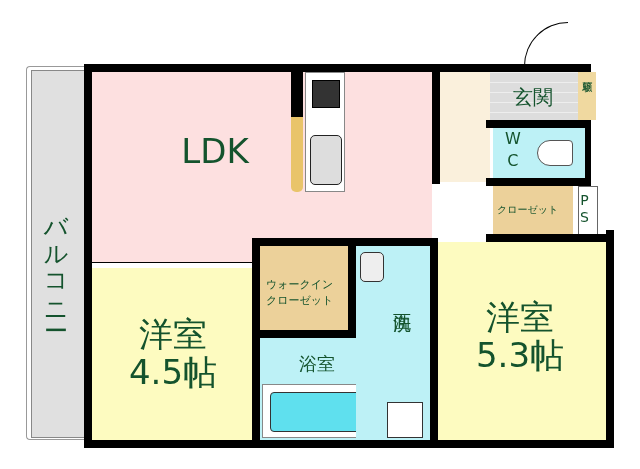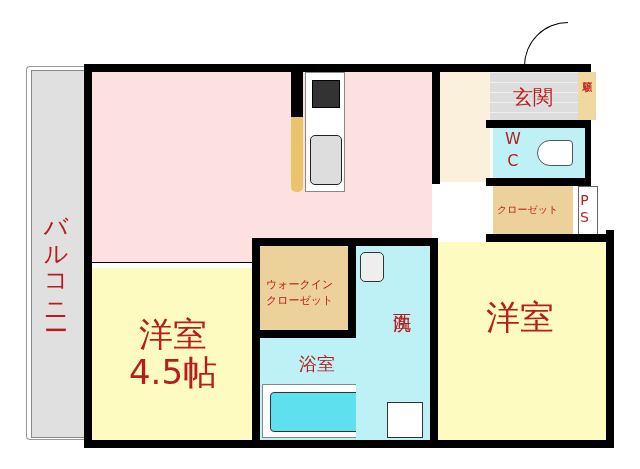--- a/index.html
+++ b/index.html
@@ -1,38 +1,39 @@
 <!DOCTYPE html>
 <html><head>
 <meta charset="utf-8">
 <style>
   html,body{margin:0;padding:0;background:#fff;}
   body{width:640px;height:469px;position:relative;overflow:hidden;font-family:"DejaVu Sans","Liberation Sans",sans-serif;}
   .abs{position:absolute;box-sizing:border-box;}
   .wall{position:absolute;background:#000;}
   .room{position:absolute;}
-  .lbl{position:absolute;color:#b91c1c;text-align:center;white-space:nowrap;}
+  .lbl{position:absolute;color:#14532d;text-align:center;white-space:nowrap;}
   .big{font-size:34px;line-height:38px;}
   .vert{writing-mode:vertical-rl;}
 </style>
 </head>
 <body>
 
 <div class="abs" style="left:26px;top:66px;width:64px;height:374px;border:1px solid #999;border-right:none;border-radius:4px 0 0 4px;background:#fff;"></div>
 <div class="room" style="left:31px;top:70px;width:57px;height:366px;background:#e0e0e0;border:1px solid #888;"></div>
 <div class="lbl vert" style="left:40px;top:200px;font-size:24px;letter-spacing:2px;">バルコニー</div>
 
 <div class="wall" style="left:84px;top:64px;width:507px;height:8px;"></div>
 <div class="wall" style="left:84px;top:64px;width:8px;height:384px;"></div>
 <div class="wall" style="left:84px;top:440px;width:530px;height:8px;"></div>
 <div class="wall" style="left:606px;top:230px;width:8px;height:218px;"></div>
 <div class="wall" style="left:583px;top:64px;width:8px;height:176px;"></div>
 
 <div class="room" style="left:92px;top:72px;width:340px;height:190px;background:#fde0e0;"></div>
 <div class="lbl big" style="left:145px;top:132px;width:140px;">
+  <div>LDK</div>
 </div>
 
 <div class="abs" style="left:291px;top:72px;width:12px;height:45px;background:#000;"></div>
 <div class="abs" style="left:291px;top:117px;width:12px;height:75px;background:#e9c46a;border-radius:0 0 5px 5px;"></div>
 <div class="abs" style="left:305px;top:72px;width:40px;height:120px;background:#fff;border:1px solid #888;"></div>
 <div class="abs" style="left:312px;top:80px;width:28px;height:28px;background:#333;border:1px solid #000;"></div>
 <div class="abs" style="left:310px;top:135px;width:32px;height:50px;background:#ddd;border:1.5px solid #222;border-radius:5px;"></div>
 
 <div class="room" style="left:440px;top:72px;width:50px;height:110px;background:#faf0dc;"></div>
 <div class="wall" style="left:432px;top:64px;width:8px;height:120px;"></div>
@@ -86,13 +87,14 @@
 <div class="room" style="left:356px;top:246px;width:76px;height:194px;background:#bdf1f6;"></div>
 <div class="lbl vert" style="left:390px;top:300px;font-size:18px;">洗面</div>
 <div class="abs" style="left:360px;top:252px;width:24px;height:30px;background:#eee;border:1px solid #333;border-radius:5px;"></div>
 <div class="abs" style="left:387px;top:402px;width:36px;height:36px;background:#fff;border:1px solid #333;"></div>
 <div class="wall" style="left:430px;top:238px;width:8px;height:210px;"></div>
 
 <div class="wall" style="left:486px;top:234px;width:128px;height:8px;"></div>
 <div class="room" style="left:438px;top:242px;width:168px;height:198px;background:#fdfbc0;"></div>
 <div class="lbl big" style="left:465px;top:298px;width:110px;">
   <div>洋室</div>
+  <div>5.3帖</div>
 </div>
 
 </body></html>

